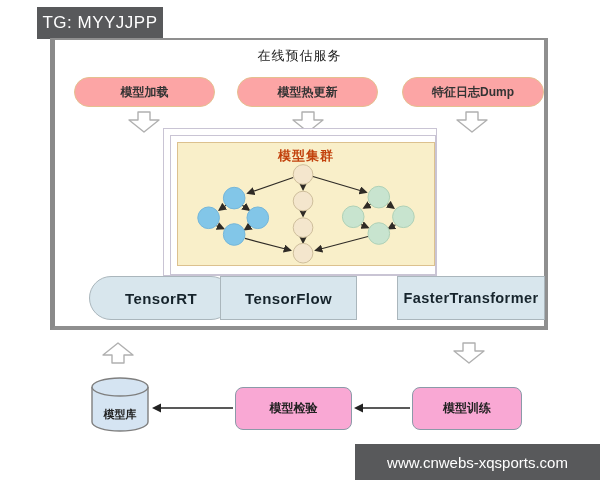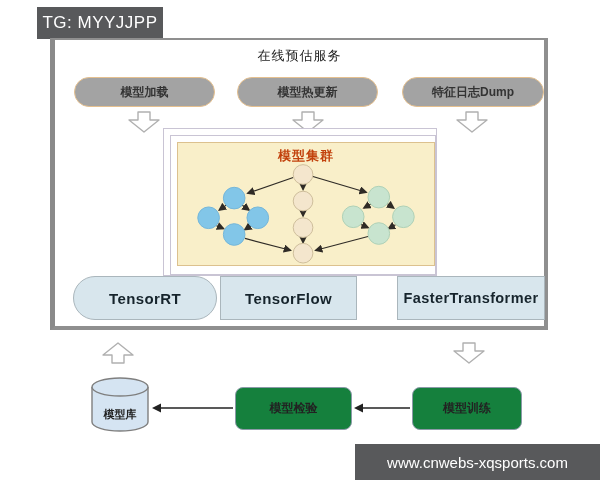--- a/index.html
+++ b/index.html
@@ -11,21 +11,21 @@
             letter-spacing:0.5px;margin-left:24px;}
   .site-badge{position:absolute;left:355px;top:444px;width:245px;height:37px;background:#58595b;
             color:#fff;font-size:15px;display:flex;align-items:center;justify-content:center;}
 
   .main-box{position:absolute;left:50px;top:38px;width:498px;height:292px;background:#fff;
             border-top:2px solid #8f8f8f;border-left:5px solid #8a8a8a;
             border-right:4px solid #8f8f8f;border-bottom:4px solid #8f8f8f;box-sizing:border-box;}
   .main-title{position:absolute;top:7px;left:0;width:100%;text-align:center;font-size:13px;
             font-weight:400;color:#222;letter-spacing:1px;}
 
-  .pill{position:absolute;top:37px;height:30px;background:#a3a3a3;border:1.5px solid #e5c08f;
+  .pill{position:absolute;top:37px;height:30px;background:#fca5a5;border:1.5px solid #e5c08f;
         border-radius:16px;display:flex;align-items:center;justify-content:center;
         font-size:12px;font-weight:700;color:#333;box-sizing:border-box;}
   .pill1{left:19px;width:141px;}
   .pill2{left:182px;width:141px;}
   .pill3{left:347px;width:142px;}
 
   .harrow{position:absolute;top:71px;width:36px;height:22px;}
   .ha1{left:71px;}.ha2{left:235px;}.ha3{left:399px;}
 
   .back-card{position:absolute;background:#fff;border:1.3px solid #c9c4d4;box-sizing:border-box;}
@@ -33,33 +33,33 @@
   .bc1{left:115px;top:95px;width:266px;height:140px;z-index:2;}
   .cluster-card{position:absolute;left:122px;top:102px;width:258px;height:124px;z-index:3;
             background:#f9efc9;border:1.3px solid #dcc18e;box-sizing:border-box;}
   .cluster-title{position:absolute;top:4px;left:0;width:100%;text-align:center;font-size:13px;
             font-weight:700;color:#c2410c;letter-spacing:1px;}
   .dag{position:absolute;left:0;top:0;width:100%;height:100%;}
 
   .engine{position:absolute;top:236px;height:44px;background:#d8e6ed;border:1.3px solid #aab6bc;
           display:flex;align-items:center;justify-content:center;font-size:15px;font-weight:600;
           color:#16242c;letter-spacing:0.4px;box-sizing:border-box;}
-  .e1{left:18px;width:144px;border-radius:22px;}
+  .e1{left:34px;width:144px;border-radius:22px;}
   .e2{left:165px;width:137px;}
   .e3{left:342px;width:148px;font-size:14.5px;}
 
   .varrow{position:absolute;width:36px;height:22px;}
   .va-up{left:100px;top:342px;}
   .va-down{left:451px;top:342px;}
 
   .cyl-wrap{position:absolute;left:90px;top:376px;width:60px;height:58px;}
   .cyl-label{position:absolute;left:0;top:31px;width:100%;text-align:center;font-size:11px;
              font-weight:700;color:#222;}
 
-  .pipe-box{position:absolute;top:387px;height:43px;background:#15803d;border:1.3px solid #8b9aa8;
+  .pipe-box{position:absolute;top:387px;height:43px;background:#f9a8d4;border:1.3px solid #8b9aa8;
             border-radius:8px;display:flex;align-items:center;justify-content:center;
             font-size:12px;font-weight:700;color:#222;box-sizing:border-box;}
   .pv{left:235px;width:117px;}
   .pt{left:412px;width:110px;}
 
   .conn{position:absolute;top:400px;height:16px;}
   .c1{left:151px;width:83px;}
   .c2{left:353px;width:58px;}
 
   .hollow{fill:#ffffff;stroke:#b0b0b0;stroke-width:1.4;stroke-linejoin:round;}

